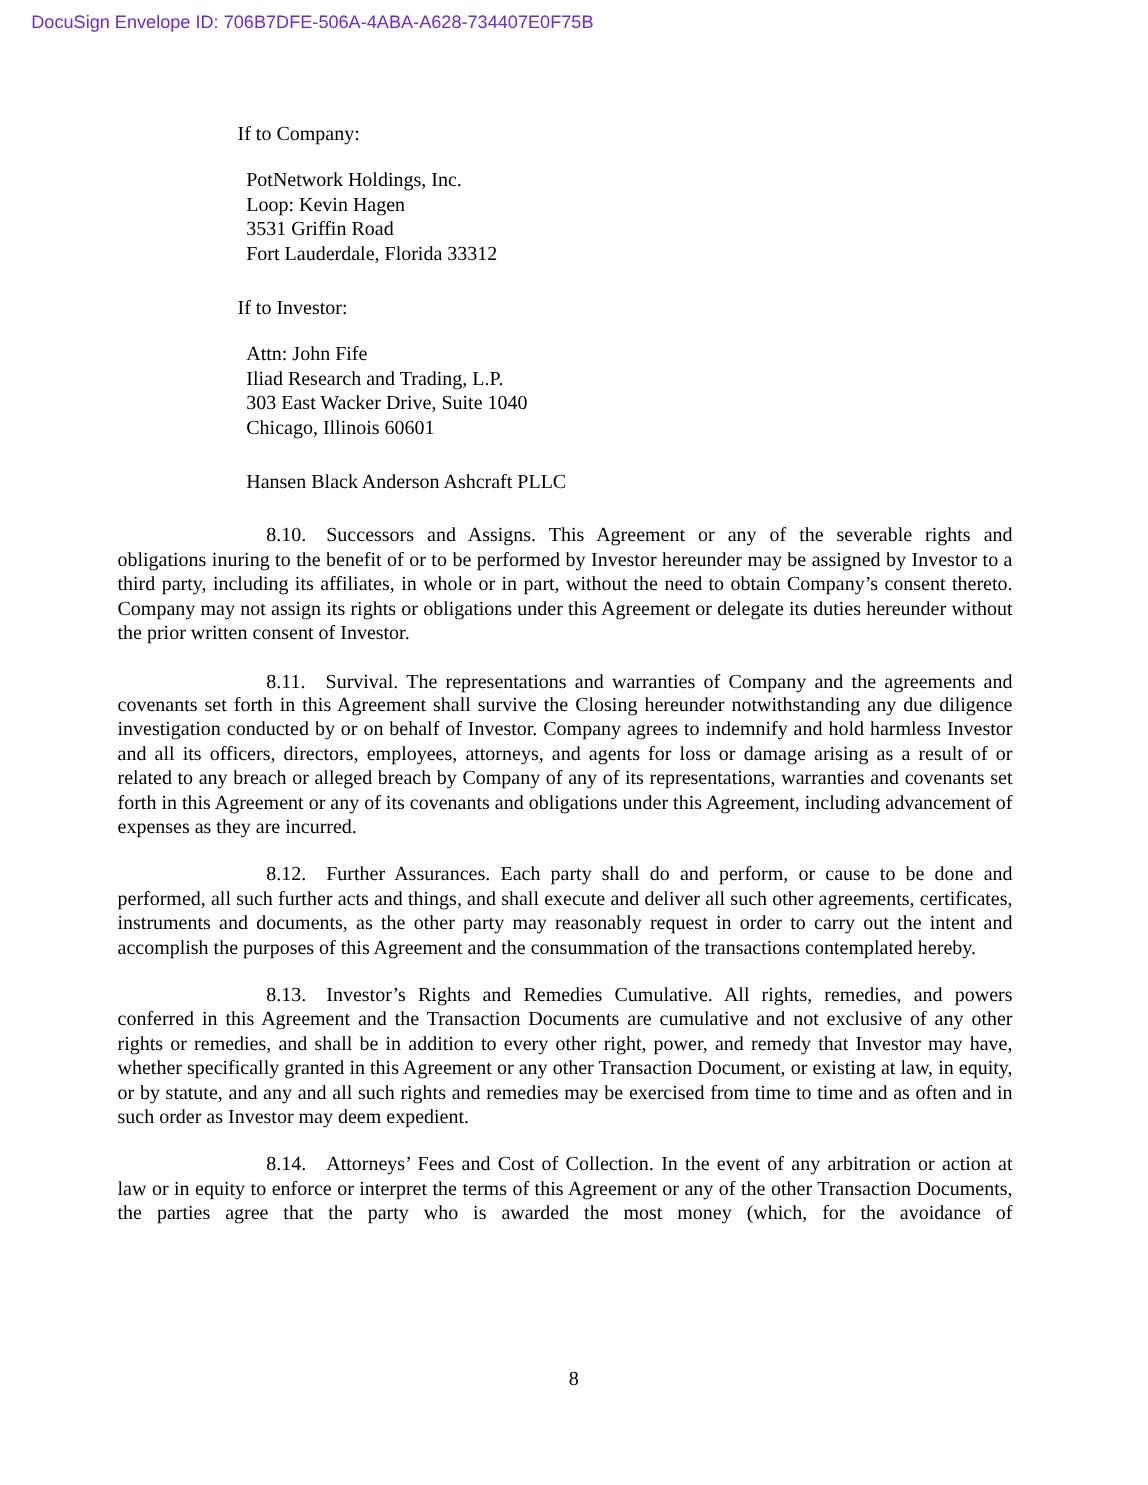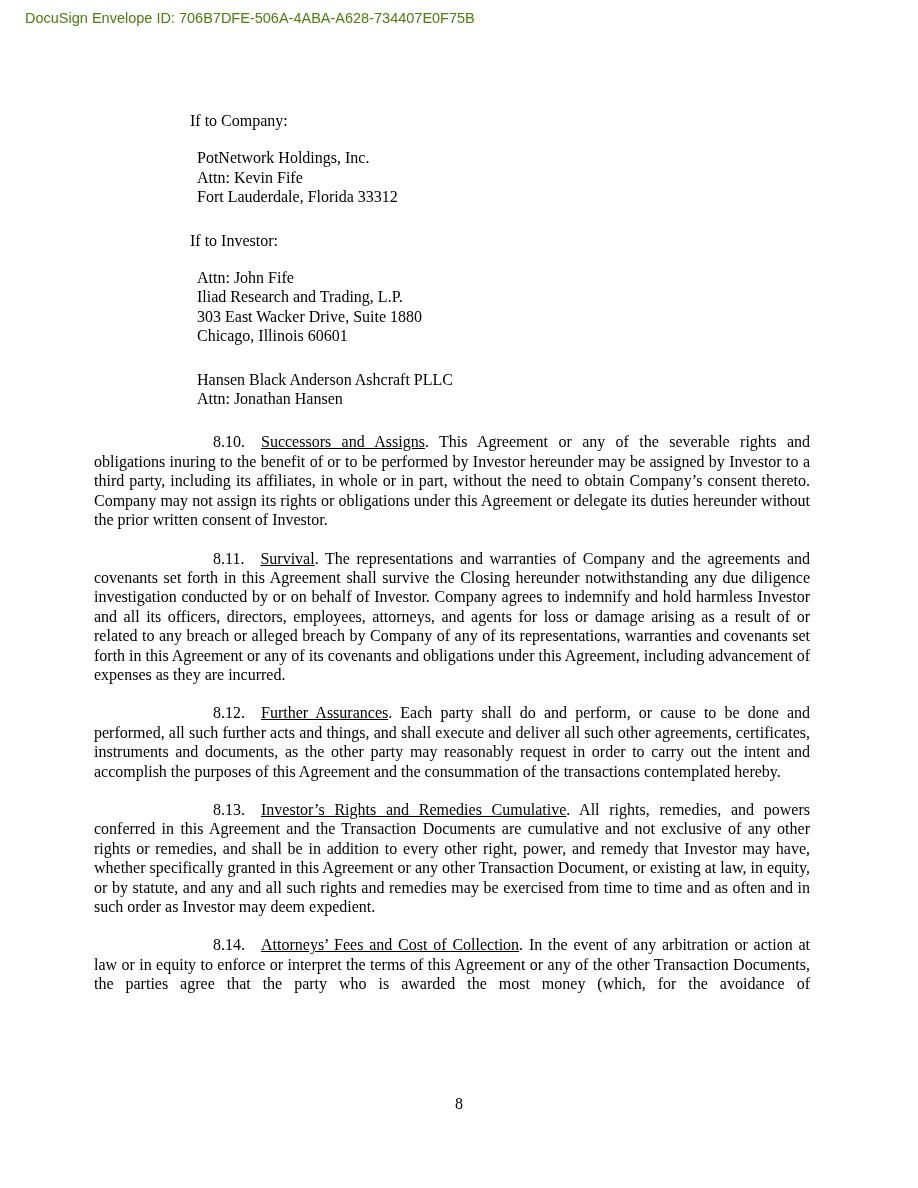--- a/index.html
+++ b/index.html
@@ -13,47 +13,47 @@
     font-family: "Liberation Serif", serif;
     font-size: 16px;
     overflow: hidden;
   }
   .envelope-header {
     position: absolute;
     top: 10px;
     left: 25px;
     font-family: "Liberation Sans", sans-serif;
     font-size: 14.5px;
-    color: #4d7c0f;
+    color: #6d28d9;
     white-space: nowrap;
   }
   .content {
     position: absolute;
-    top: 111px;
+    top: 98px;
     left: 94px;
     width: 716px;
     line-height: 19.4px;
   }
   .notice-label {
     margin-left: 96px;
     margin-bottom: 18px;
   }
   .notice-address {
     margin-left: 103px;
     margin-bottom: 24px;
   }
   .section-para {
     text-align: justify;
     text-indent: 119px;
     margin-bottom: 19px;
   }
   .section-para.first { margin-top: 8px; }
   .section-para.continues { text-align-last: justify; }
   .section-number { margin-right: 16px; }
-  .section-heading { text-decoration: underline; }
+  .section-heading { }
   .page-number {
     position: absolute;
     top: 1095px;
     left: 0;
     width: 918px;
     text-align: center;
     font-size: 16px;
   }
 </style>
 </head>
@@ -61,35 +61,35 @@
 
 <div class="page">
 
   <div class="envelope-header">DocuSign Envelope ID: 706B7DFE-506A-4ABA-A628-734407E0F75B</div>
 
   <div class="content">
 
     <div class="notice-label">If to Company:</div>
     <div class="notice-address">
       <div>PotNetwork Holdings, Inc.</div>
-      <div>Attn: Kevin Fife</div>
+      <div>Loop: Kevin Hagen</div>
+      <div>3531 Griffin Road</div>
       <div>Fort Lauderdale, Florida 33312</div>
     </div>
 
     <div class="notice-label">If to Investor:</div>
     <div class="notice-address">
       <div>Attn: John Fife</div>
       <div>Iliad Research and Trading, L.P.</div>
-      <div>303 East Wacker Drive, Suite 1880</div>
+      <div>303 East Wacker Drive, Suite 1040</div>
       <div>Chicago, Illinois 60601</div>
     </div>
 
     <div class="notice-address">
       <div>Hansen Black Anderson Ashcraft PLLC</div>
-      <div>Attn: Jonathan Hansen</div>
     </div>
 
     <p class="section-para first"><span class="section-number">8.10.</span><span class="section-heading">Successors and Assigns</span><span>. This Agreement or any of the severable rights and obligations inuring to the benefit of or to be performed by Investor hereunder may be assigned by Investor to a third party, including its affiliates, in whole or in part, without the need to obtain Company’s consent thereto. Company may not assign its rights or obligations under this Agreement or delegate its duties hereunder without the prior written consent of Investor.</span></p>
 
     <p class="section-para"><span class="section-number">8.11.</span><span class="section-heading">Survival</span><span>. The representations and warranties of Company and the agreements and covenants set forth in this Agreement shall survive the Closing hereunder notwithstanding any due diligence investigation conducted by or on behalf of Investor. Company agrees to indemnify and hold harmless Investor and all its officers, directors, employees, attorneys, and agents for loss or damage arising as a result of or related to any breach or alleged breach by Company of any of its representations, warranties and covenants set forth in this Agreement or any of its covenants and obligations under this Agreement, including advancement of expenses as they are incurred.</span></p>
 
     <p class="section-para"><span class="section-number">8.12.</span><span class="section-heading">Further Assurances</span><span>. Each party shall do and perform, or cause to be done and performed, all such further acts and things, and shall execute and deliver all such other agreements, certificates, instruments and documents, as the other party may reasonably request in order to carry out the intent and accomplish the purposes of this Agreement and the consummation of the transactions contemplated hereby.</span></p>
 
     <p class="section-para"><span class="section-number">8.13.</span><span class="section-heading">Investor’s Rights and Remedies Cumulative</span><span>. All rights, remedies, and powers conferred in this Agreement and the Transaction Documents are cumulative and not exclusive of any other rights or remedies, and shall be in addition to every other right, power, and remedy that Investor may have, whether specifically granted in this Agreement or any other Transaction Document, or existing at law, in equity, or by statute, and any and all such rights and remedies may be exercised from time to time and as often and in such order as Investor may deem expedient.</span></p>
 

